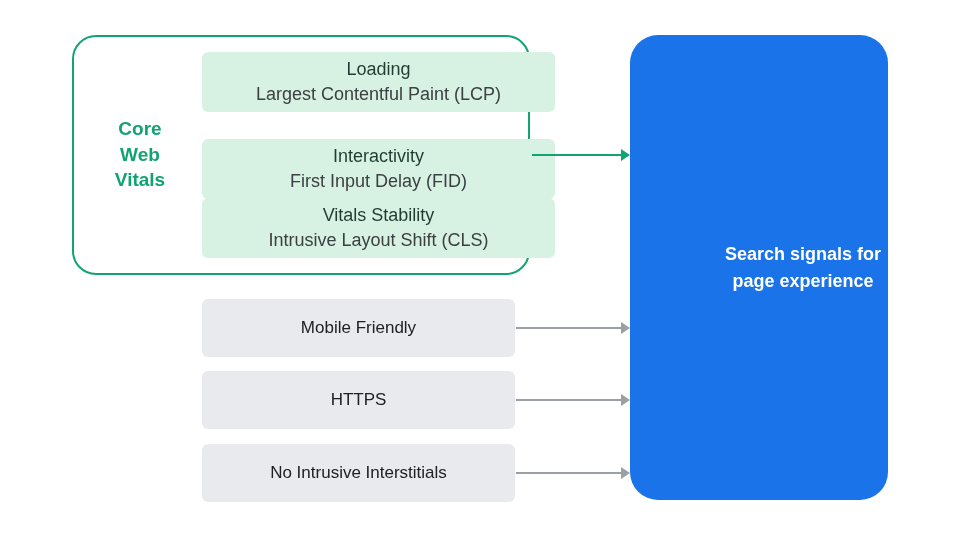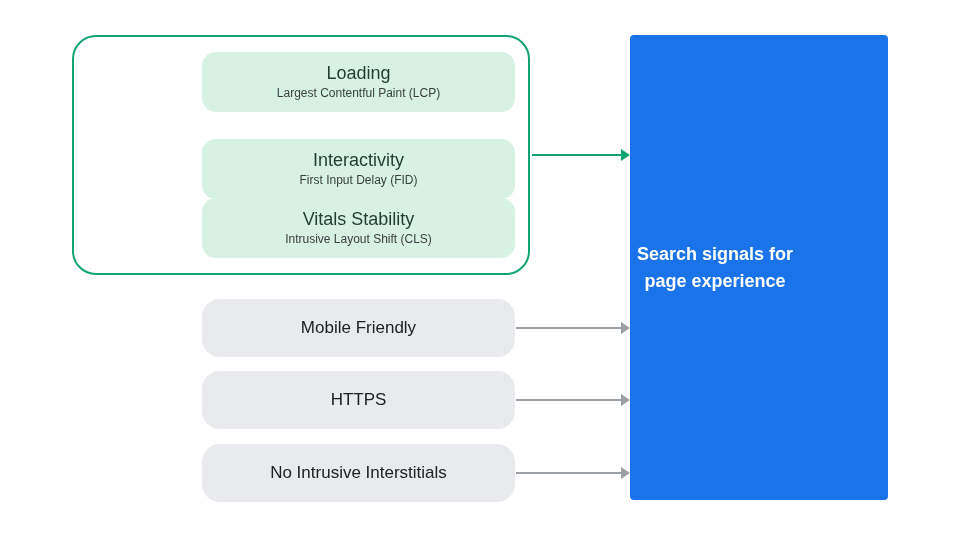--- a/index.html
+++ b/index.html
@@ -23,46 +23,46 @@
     background:#ffffff;
   }
   .cwv-label{
     position:absolute;left:100px;top:116px;width:80px;
     text-align:center;color:var(--teal);font-weight:bold;
     font-size:19px;line-height:1.35;
   }
 
   
   .mint-box{
-    position:absolute;left:202px;width:313px;height:60px;
-    background:var(--mint);border-radius:14px;
+    position:absolute;left:202px;width:353px;height:60px;
+    background:var(--mint);border-radius:6px;
     display:flex;flex-direction:column;align-items:center;justify-content:center;
   }
   .mint-box .title{font-size:18px;color:var(--dark-green);line-height:1.25;}
-  .mint-box .subtitle{font-size:12px;color:var(--sub-gray);line-height:1.3;margin-top:2px;}
+  .mint-box .subtitle{font-size:18px;color:var(--sub-gray);line-height:1.3;margin-top:2px;}
   .mint-1{top:52px;}
   .mint-2{top:125px;margin-top:14px;}
   .mint-3{top:198px;}
 
   
   .gray-box{
     position:absolute;left:202px;width:313px;height:58px;
-    background:var(--gray-fill);border-radius:18px;
+    background:var(--gray-fill);border-radius:6px;
     display:flex;align-items:center;justify-content:center;
     font-size:17px;color:var(--dark-text);
   }
   .gray-1{top:299px;}
   .gray-2{top:371px;}
   .gray-3{top:444px;}
 
   
   .blue-box{
     position:absolute;left:630px;top:35px;width:258px;height:465px;
-    background:var(--blue);border-radius:4px;
-    display:flex;align-items:center;justify-content:flex-start;
+    background:var(--blue);border-radius:28px;
+    display:flex;align-items:center;justify-content:flex-end;
   }
   .blue-box .label{
     color:#ffffff;font-weight:bold;font-size:18px;
     width:170px;text-align:center;line-height:1.5;
   }
 
   
   .arrow{position:absolute;height:12px;}
   .arrow .line{position:absolute;left:0;top:5px;height:2px;}
   .arrow .head{
@@ -82,20 +82,21 @@
   .arrow-g2{top:394px;}
   .arrow-g3{top:467px;}
 </style>
 </head>
 <body>
 
 <div class="canvas">
 
   <div class="cwv-outline"></div>
 
+  <div class="cwv-label">Core Web Vitals</div>
 
   <div class="mint-box mint-1">
     <div class="title">Loading</div>
     <div class="subtitle">Largest Contentful Paint (LCP)</div>
   </div>
 
   <div class="mint-box mint-2">
     <div class="title">Interactivity</div>
     <div class="subtitle">First Input Delay (FID)</div>
   </div>

